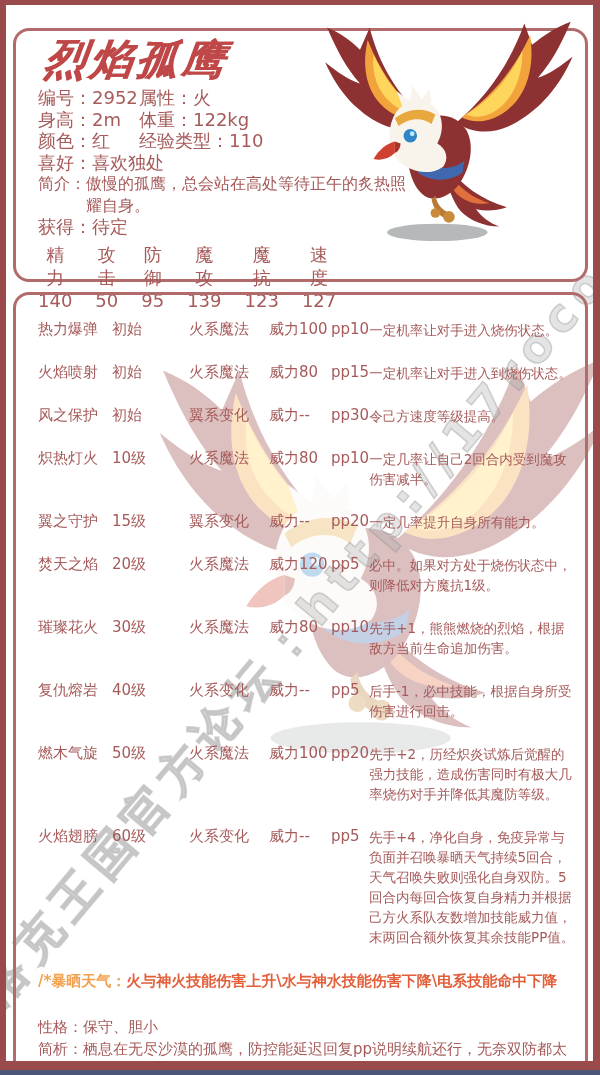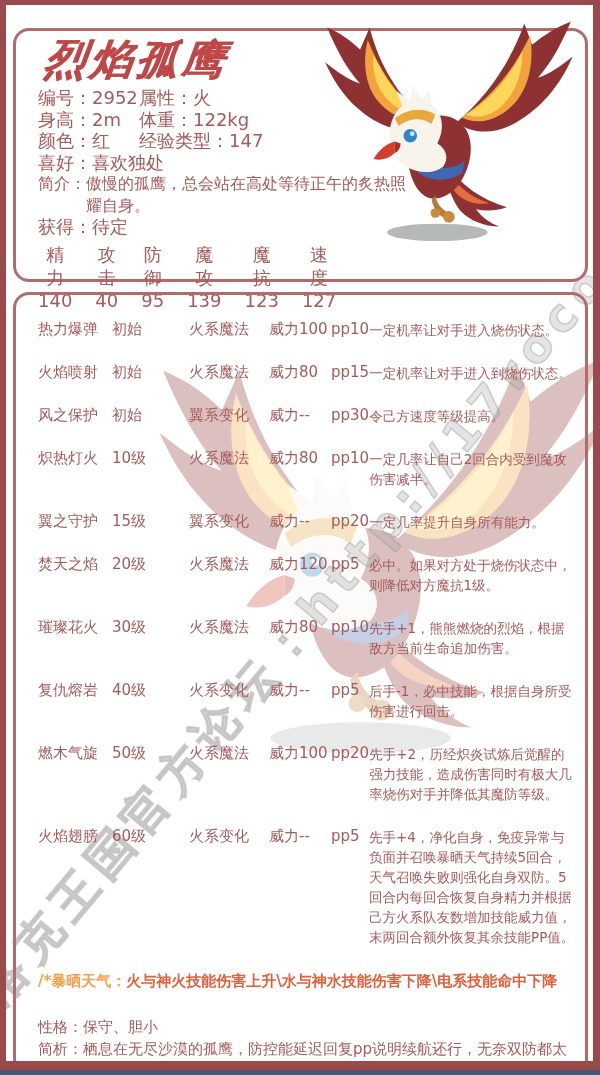--- a/index.html
+++ b/index.html
@@ -137,21 +137,21 @@
             <span>122kg</span>
           </span>
       </div>
       <div class="info-row">
         <span class="cell1">
             <span class="ilabel">颜色：</span>
             <span>红</span>
           </span>
         <span class="cell2">
             <span class="ilabel">经验类型：</span>
-            <span>147</span>
+            <span>110</span>
           </span>
       </div>
       <div class="info-row">
         <span class="cell1" style="width:auto">
             <span class="ilabel">喜好：</span>
             <span>喜欢独处</span>
           </span>
       </div>
       <div class="intro-row">
         <span class="ilabel">简介：</span>
@@ -162,21 +162,21 @@
         <span>待定</span>
       </div>
 
       <div class="stats">
         <div class="stat-col">
             <div>精力</div>
             <div>140</div>
           </div>
         <div class="stat-col">
             <div>攻击</div>
-            <div>40</div>
+            <div>50</div>
           </div>
         <div class="stat-col">
             <div>防御</div>
             <div>95</div>
           </div>
         <div class="stat-col">
             <div>魔攻</div>
             <div>139</div>
           </div>
         <div class="stat-col">

